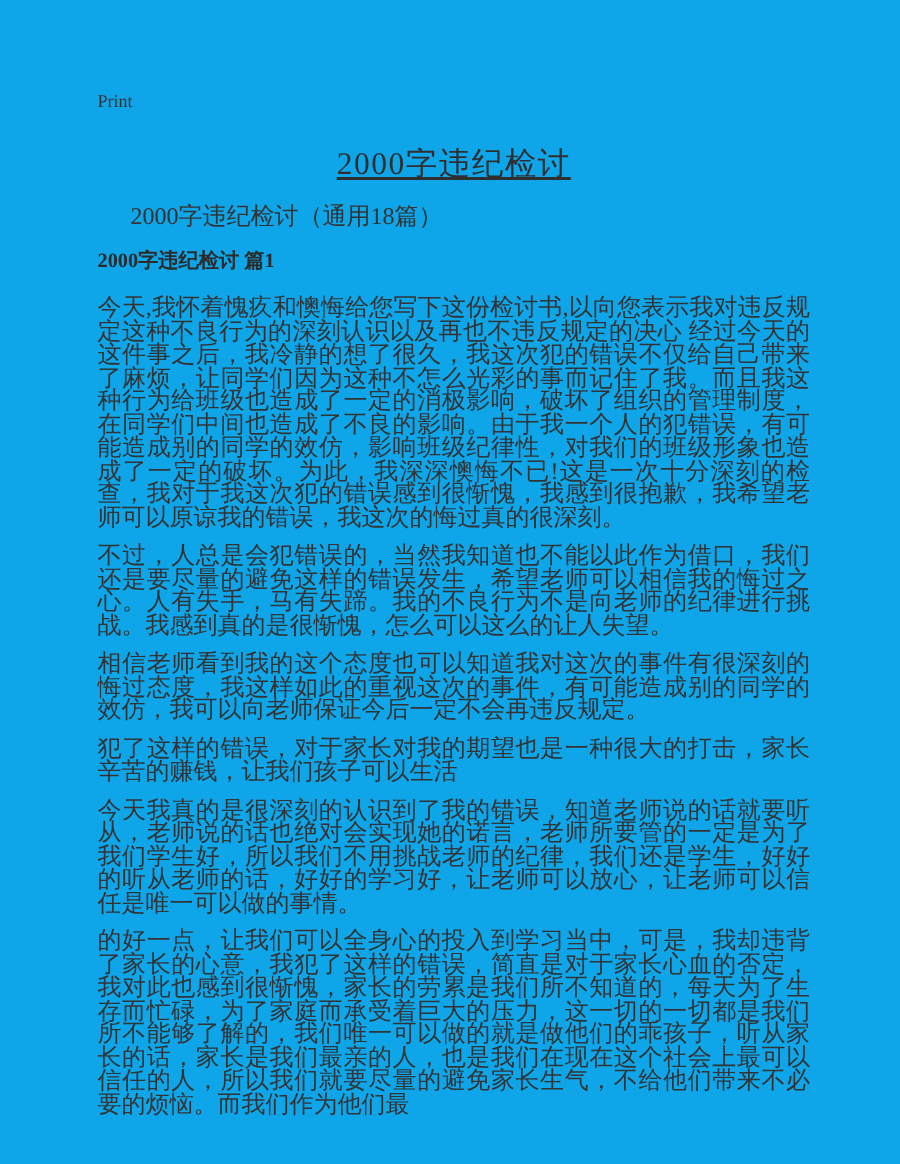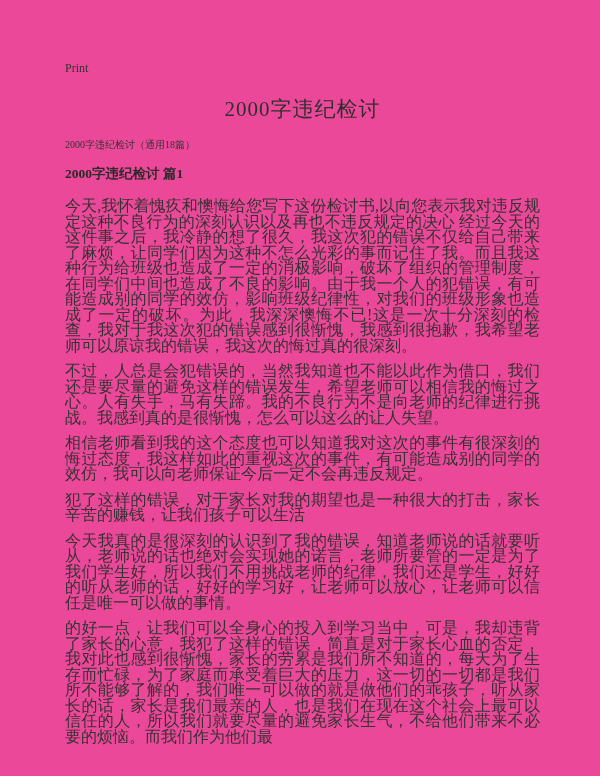--- a/index.html
+++ b/index.html
@@ -5,21 +5,21 @@
   html, body {
     margin: 0;
     padding: 0;
     background: #ffffff;
   }
   .page {
     position: relative;
     width: 600px;
     height: 776px;
     margin: 0 auto;
-    background: #ec4899;
+    background: #0ea5e9;
     box-sizing: border-box;
     padding: 58px 60px 0 65px;
     color: #333333;
     font-family: "Liberation Serif", "DejaVu Serif", serif;
     overflow: hidden;
   }
   .print-label {
     font-size: 12px;
     line-height: 14px;
     color: #333333;
@@ -27,26 +27,28 @@
     display: inline-block;
   }
   .doc-title {
     margin: 20px 0 0 0;
     font-size: 21px;
     line-height: 26px;
     font-weight: 400;
     text-align: center;
     color: #2f2f2f;
     letter-spacing: 1px;
+    text-decoration: underline;
   }
   .doc-subtitle {
     margin-top: 15px;
-    font-size: 10px;
+    font-size: 16px;
     line-height: 16px;
     color: #333333;
+    margin-left: 22px;
   }
   .section-heading {
     margin: 12px 0 16px 0;
     font-size: 13.5px;
     line-height: 17px;
     font-weight: 700;
     color: #2b2b2b;
   }
   .salutation {
     margin: 11px 0 0 0;

